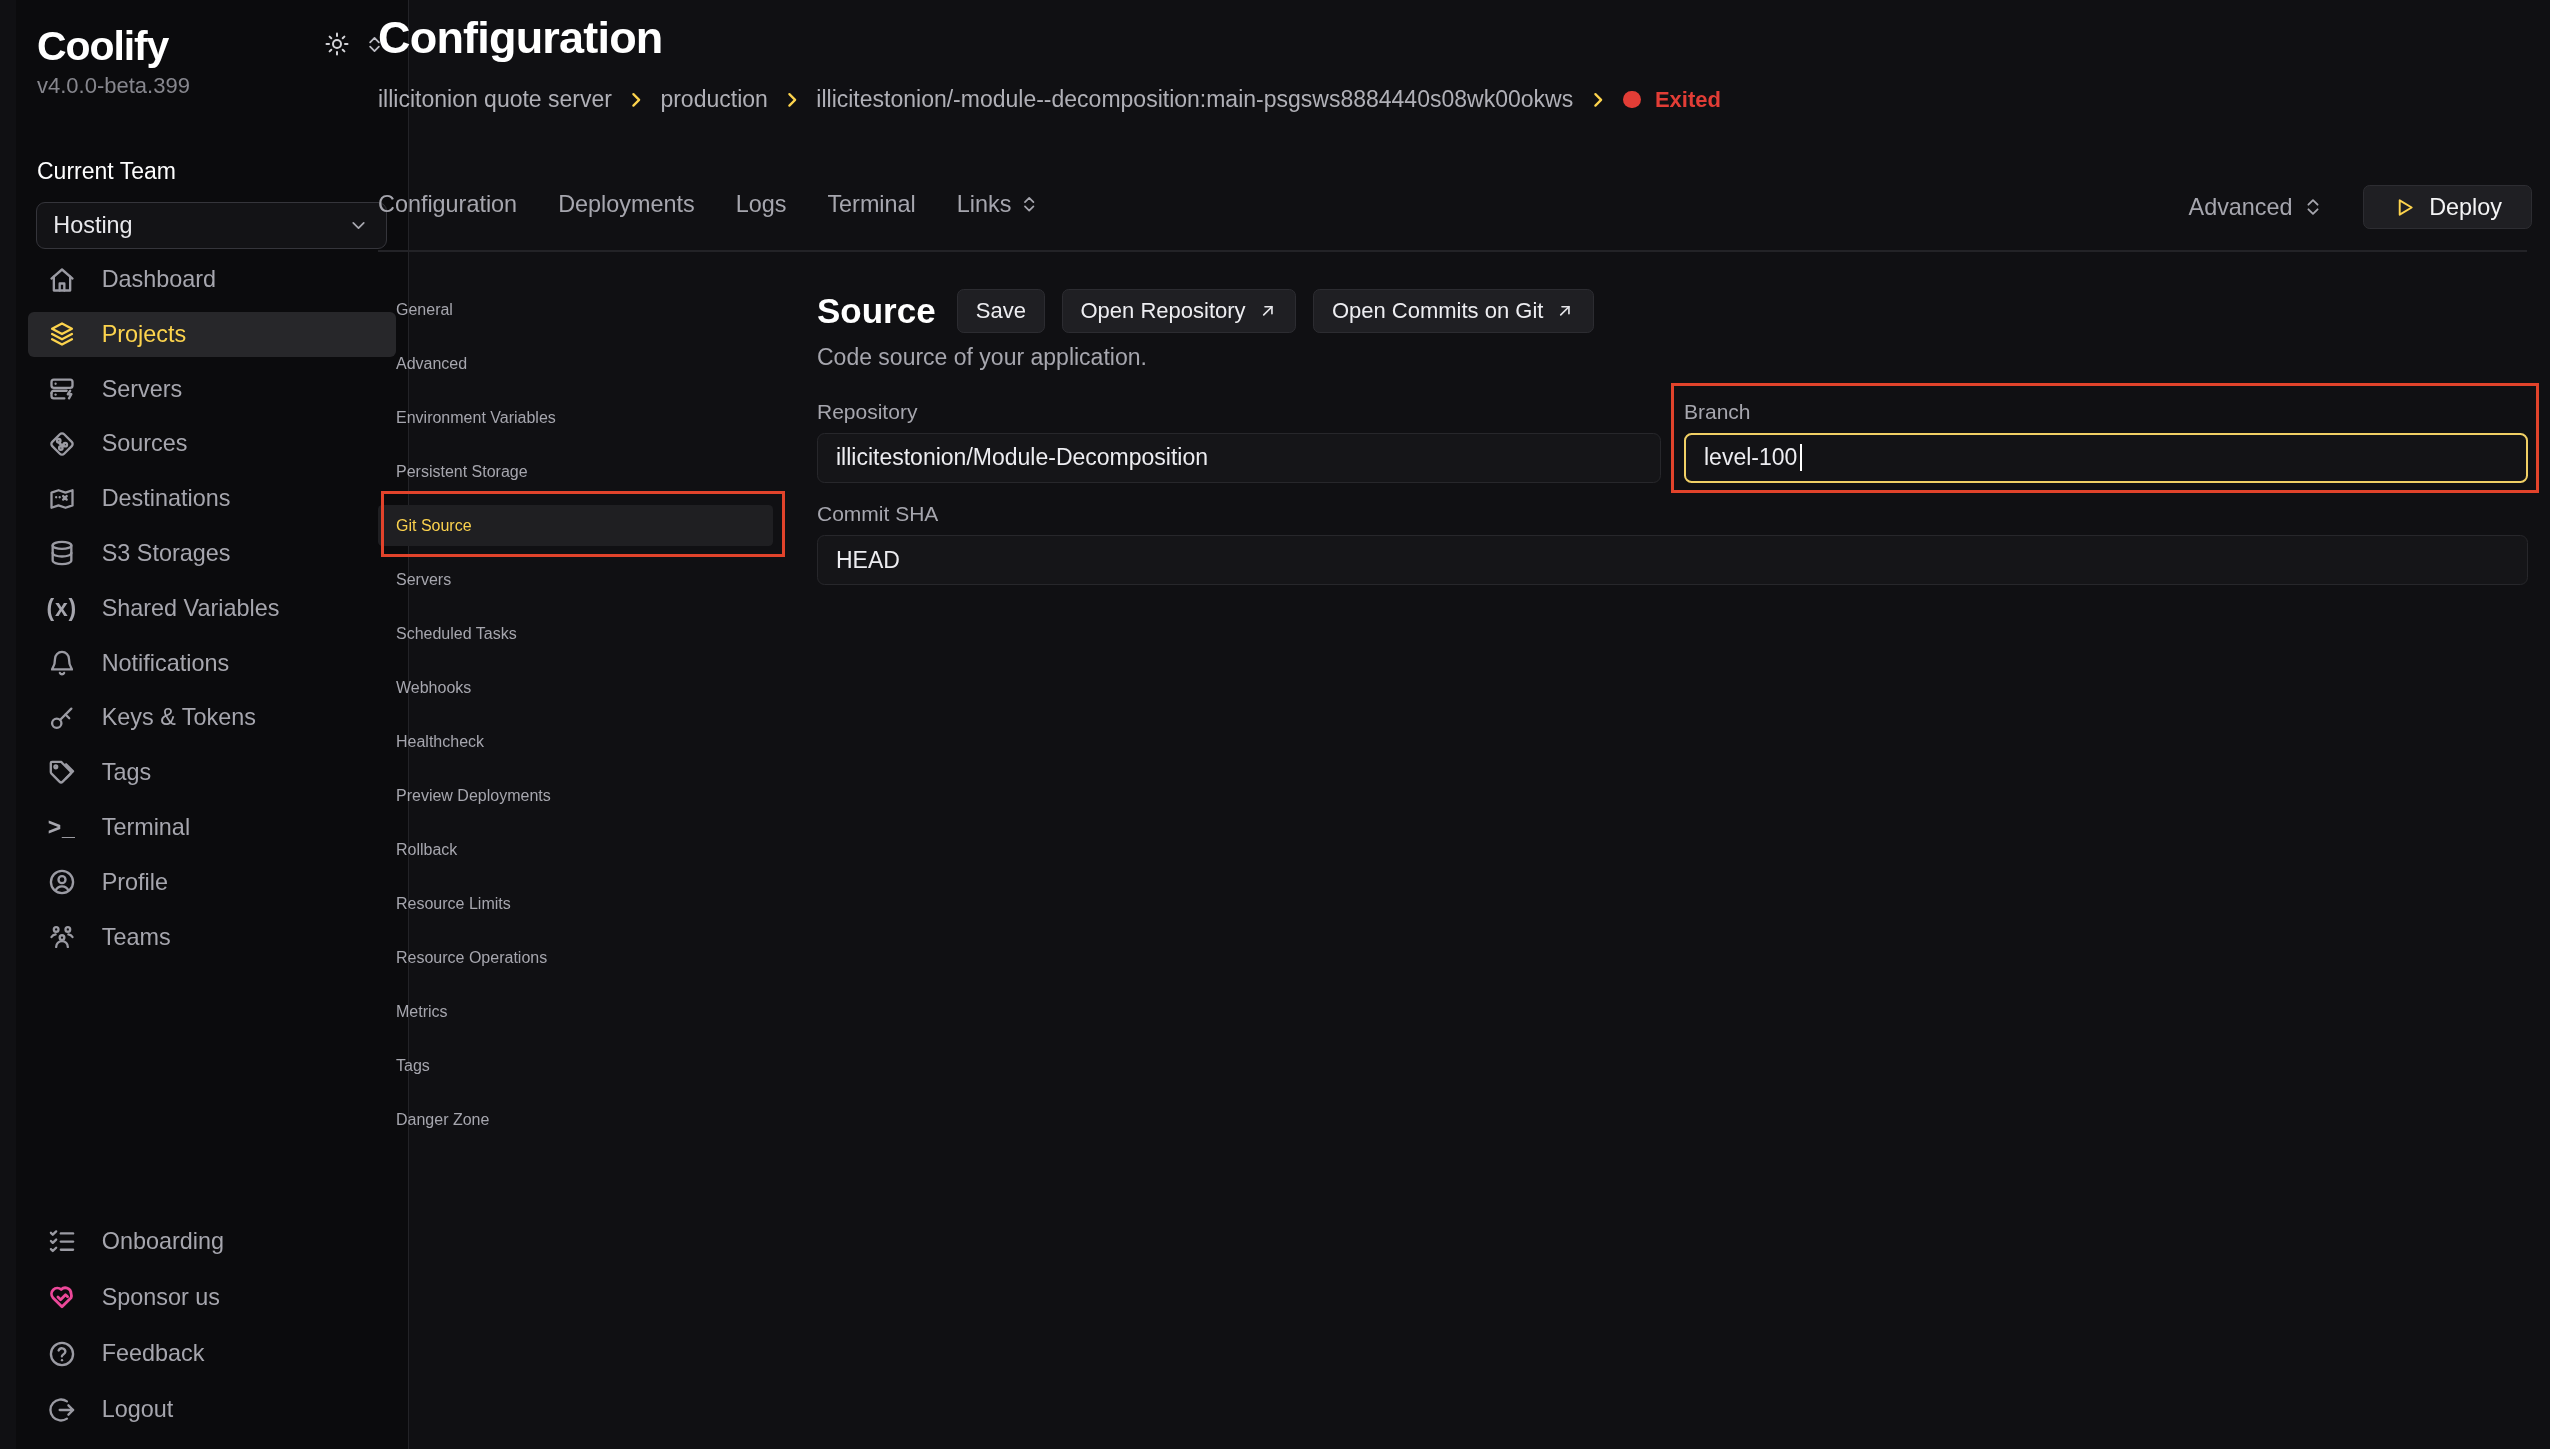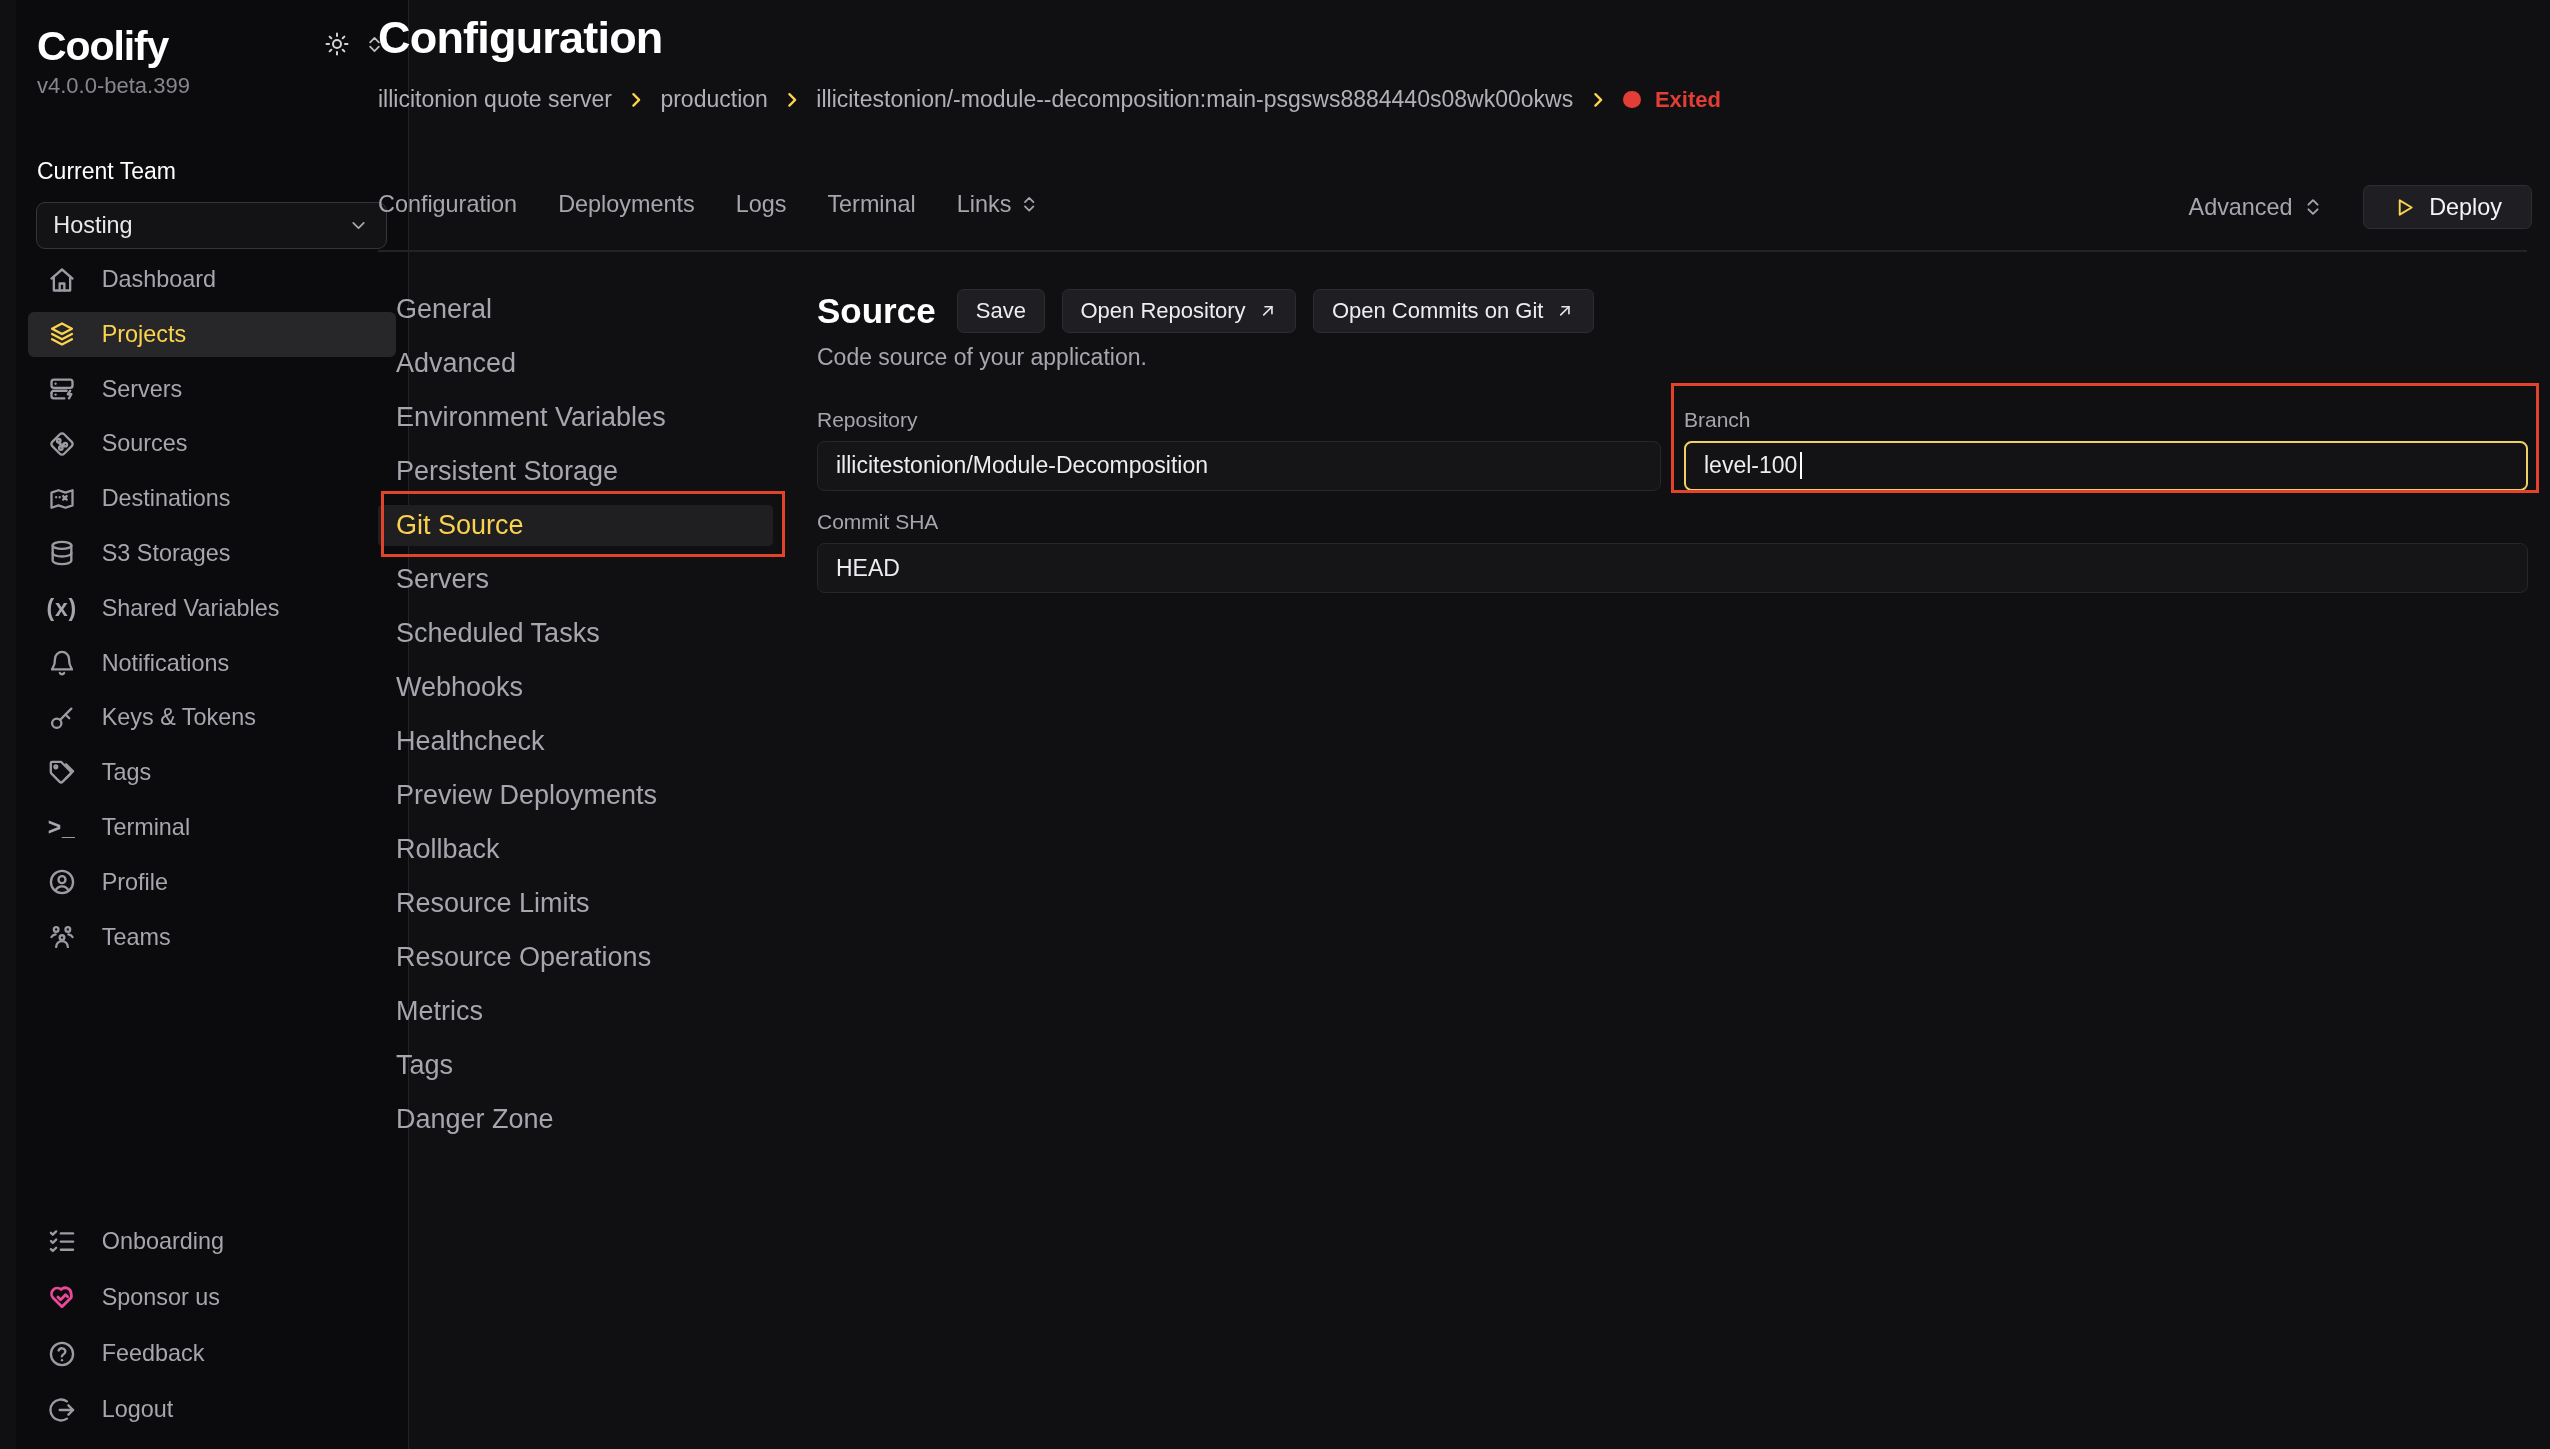--- a/index.html
+++ b/index.html
@@ -70,41 +70,41 @@
     background: #1f1f23; border: 0.8px solid #2d2d32; border-radius: 6.8px;
     font-size: 23.4px; color: #f4f4f5; cursor: pointer;
   }
   .deploy-btn .icon { width: 23px; height: 23px; color: #fcd34d; }
   .tabs-divider { position: absolute; left: 44px; right: 23px; top: 250px; height: 2.3px; background: #232327; }
 
   
   .subnav { position: absolute; left: 44px; top: 289px; width: 395px; }
   .subnav-item {
     height: 41px; line-height: 41px; margin-bottom: 13px; padding-left: 18px;
-    font-size: 27px; color: #a6a6ae; border-radius: 4.5px; cursor: pointer; white-space: nowrap;
+    font-size: 16px; color: #a6a6ae; border-radius: 4.5px; cursor: pointer; white-space: nowrap;
   }
   .subnav-item.active { background: #1f1f22; color: #fbd24e; }
 
   .annotation-box { position: absolute; border: 3px solid #e2432b; pointer-events: none; z-index: 6; }
   .gitsource-box { left: 47px; top: 491px; width: 404px; height: 66px; }
   .branch-box { left: 1337px; top: 383px; width: 868px; height: 110px; }
 
   
   .panel { position: absolute; left: 483px; top: 289px; width: 1711px; }
   .panel-header { display: flex; align-items: center; gap: 16.6px; }
   .panel-title { font-size: 35px; font-weight: 700; color: #ffffff; margin-right: 4.5px; }
   .btn {
     height: 44px; display: inline-flex; align-items: center; gap: 12px; padding: 0 18px;
     background: #1f1f23; border: 0.8px solid #2c2c31; border-radius: 6.8px;
     font-size: 22px; color: #ededf1; cursor: pointer; white-space: nowrap;
   }
   .btn .icon { width: 19.7px; height: 19.7px; color: #e6e6ea; }
   .panel-desc { margin-top: 10.6px; font-size: 23px; color: #a6a6ae; }
 
-  .fields-row { display: flex; gap: 23px; margin-top: 37px; }
+  .fields-row { display: flex; gap: 23px; margin-top: 29px; }
   .field { width: 844px; }
   .field.full { width: 100%; margin-top: 19.7px; }
   .field-label { display: block; font-size: 21px; color: #a6a6ae; margin-bottom: 9px; }
   .input {
     height: 50px; background: #151518; border: 1.5px solid #27272b; border-radius: 7.6px;
     display: flex; align-items: center; padding: 0 18px; font-size: 23px; color: #ededf1;
     width: 100%; white-space: nowrap; overflow: hidden;
   }
   .input.focused { border: 2.3px solid #f0cf65; background: #131316; }
   .caret { display: inline-block; width: 2.3px; height: 27px; background: #ffffff; margin-left: 2.3px; }

